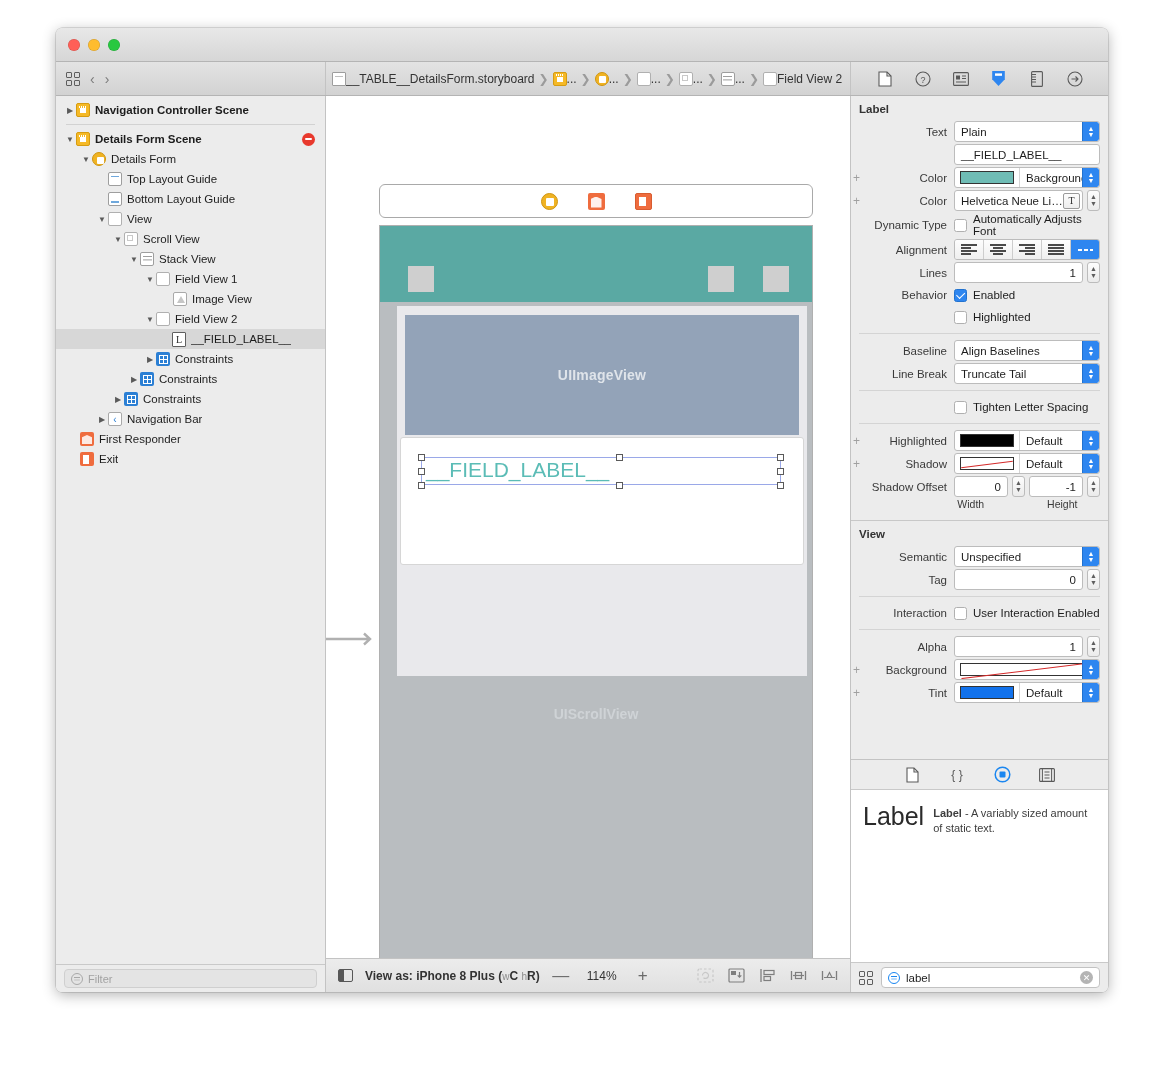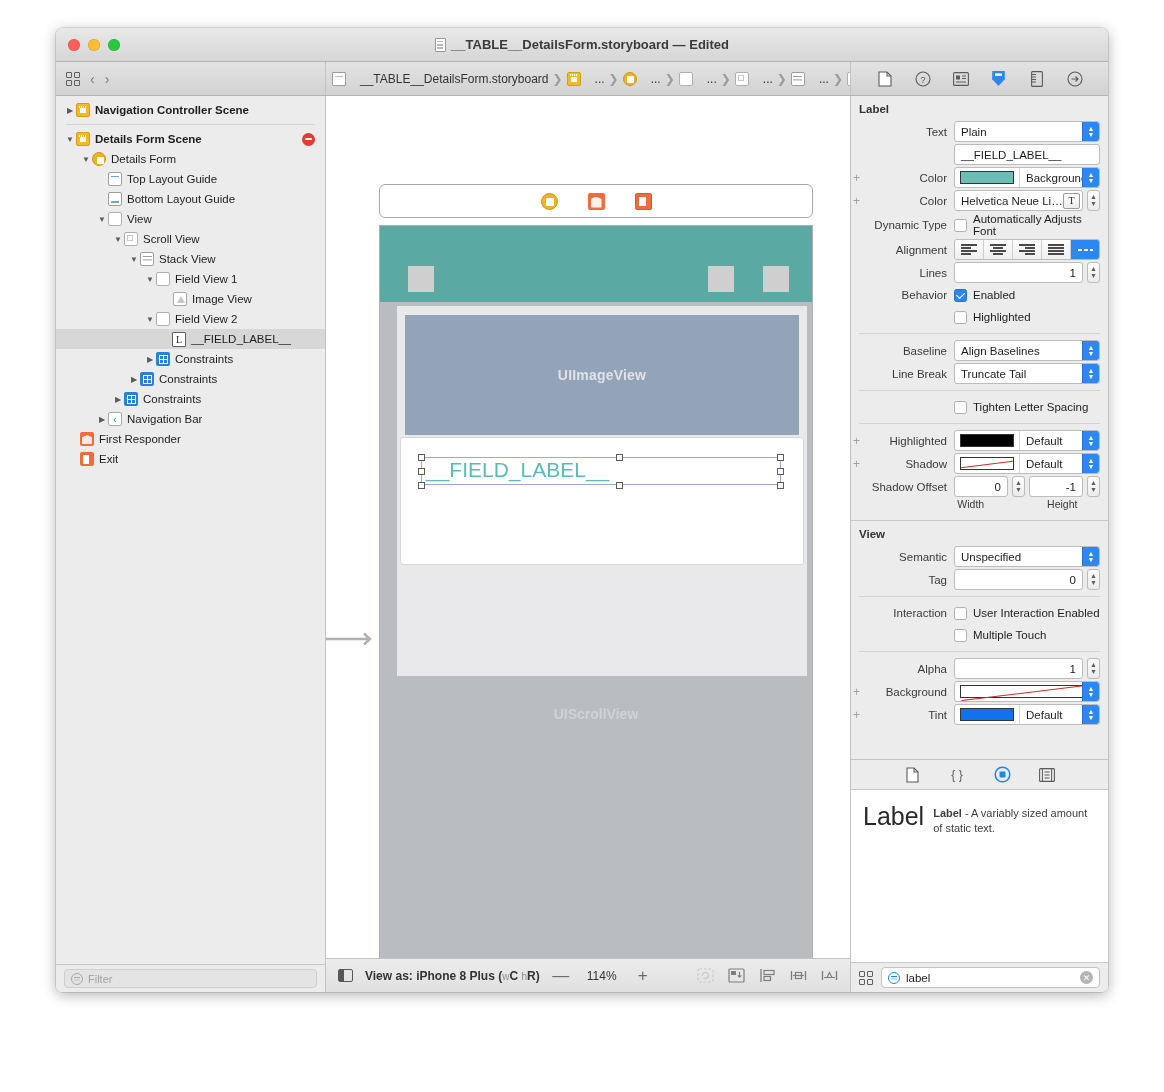--- a/index.html
+++ b/index.html
@@ -41,21 +41,21 @@
     background:linear-gradient(#e3e3e3,#d2d2d2);
     border-bottom:1px solid #b4b4b4; font-size:12px; color:#2f2f2f;
   }
   .tb-left { width:270px; flex:0 0 270px; display:flex; align-items:center; padding-left:10px; gap:10px;
              border-right:1px solid #c3c3c3; height:100%; }
   .grid-icon{ width:14px; height:14px; display:grid; grid-template-columns:1fr 1fr; grid-template-rows:1fr 1fr; gap:2px; }
   .grid-icon i{ border:1.4px solid #5e5e5e; border-radius:1px; display:block; }
   .chev { color:#7a7a7a; font-size:14px; cursor:default; }
 
   .bcbar { flex:1; display:flex; align-items:center; height:100%; padding:0 6px; gap:3px; overflow:hidden; }
-  .crumb { display:flex; align-items:center; gap:14px; font-size:12px; color:#333; white-space:nowrap; }
+  .crumb { display:flex; align-items:center; gap:0; font-size:12px; color:#333; white-space:nowrap; }
   .sep { color:#9b9b9b; font-size:12px; padding:0 1px; }
   .ic { width:14px; height:14px; flex:0 0 14px; border-radius:2px; position:relative; }
   .ic.file { background:#fff; border:1px solid #9d9d9d; border-radius:1px; }
   .ic.file::after{content:""; position:absolute; left:2px; right:2px; top:3px; border-top:1px solid #c0c0c0;
      box-shadow:0 3px 0 -1px #c0c0c0, 0 6px 0 -1px #c0c0c0;}
   .ic.storyboard { background:#f5b927; border:1px solid #d79c10; border-radius:2px; }
   .ic.storyboard::after{content:""; position:absolute; left:3px; top:4px; right:3px; bottom:3px; background:#fff; }
   .ic.storyboard::before{content:""; position:absolute; left:2px; right:2px; top:1.5px; height:2px;
      background:repeating-linear-gradient(90deg,#fff 0 1px,#f5b927 1px 2px); }
   .ic.vc { width:14px; height:14px; border-radius:50%; background:#f0b323; border:1px solid #cf9511; }
@@ -266,24 +266,20 @@
 <body>
 
 <div class="win">
 
   <div class="titlebar">
     <div class="traffic">
       <div class="tl r"></div>
       <div class="tl y"></div>
       <div class="tl g"></div>
     </div>
-    <div class="wtitle">
-      <span class="docicon"></span>
-      <span>__TABLE__DetailsForm.storyboard — Edited</span>
-    </div>
   </div>
 
   <div class="toolbar">
     <div class="tb-left">
       <span class="grid-icon">
           <i></i>
           <i></i>
           <i></i>
           <i></i>
         </span>
@@ -810,28 +806,20 @@
 
         <div class="row">
           <span class="plus empty"></span>
           <span class="lab">Interaction</span>
           <span class="ctl cbrow">
             <span class="cb"></span>
             <span>User Interaction Enabled</span>
           </span>
         </div>
 
-        <div class="row">
-          <span class="plus empty"></span>
-          <span class="lab"></span>
-          <span class="ctl cbrow">
-            <span class="cb"></span>
-            <span>Multiple Touch</span>
-          </span>
-        </div>
 
         <div class="hr"></div>
 
         <div class="row">
           <span class="plus empty"></span>
           <span class="lab">Alpha</span>
           <span class="ctl">
             <span class="tfield right">1</span>
             <span class="stepper">▲<br>▼</span>
           </span>

